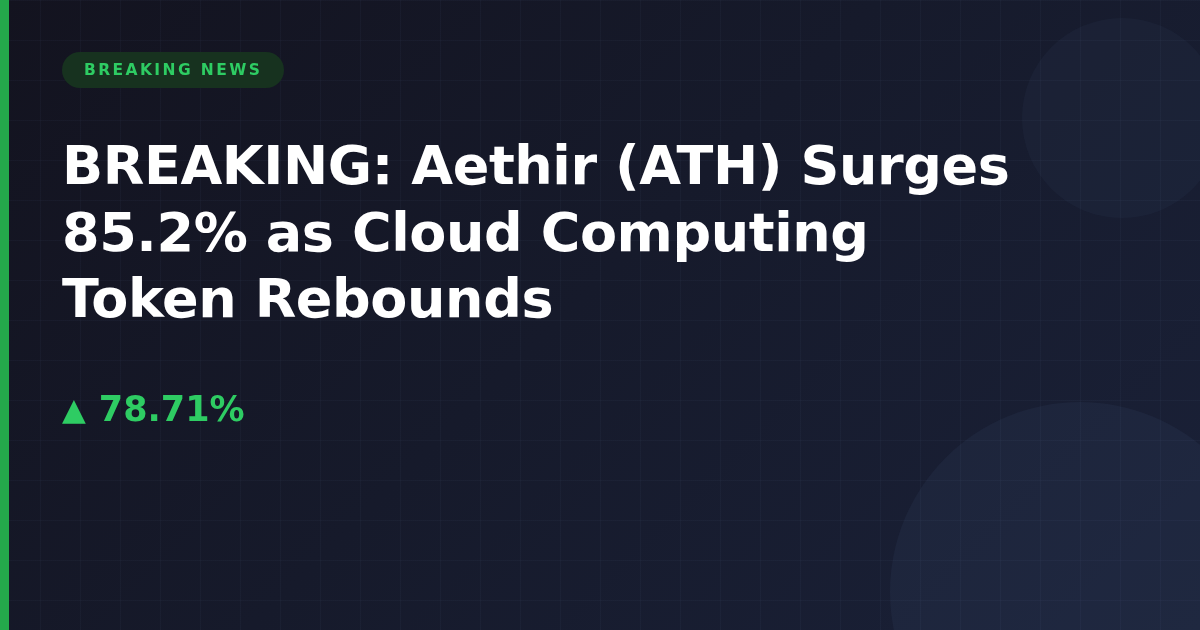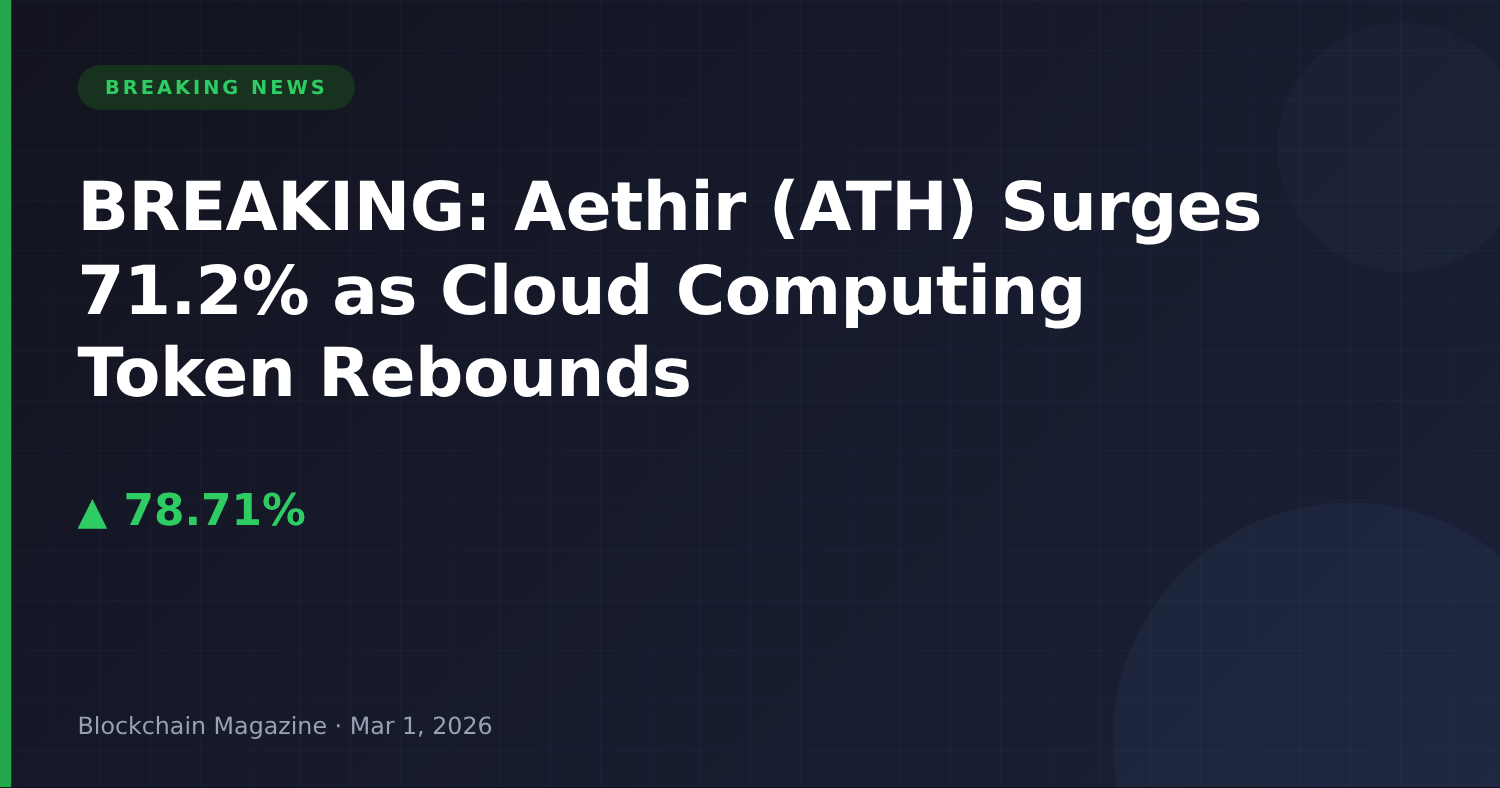--- a/index.html
+++ b/index.html
@@ -130,24 +130,23 @@
 
   <div class="circle circle-top-right"></div>
   <div class="circle circle-bottom-right"></div>
   <div class="grid-overlay"></div>
   <div class="accent-bar"></div>
 
   <div class="content">
 
     <div class="badge">BREAKING NEWS</div>
 
-    <h1 class="headline">BREAKING: Aethir (ATH) Surges 71.2% as Cloud Computing Token Rebounds</h1>
+    <h1 class="headline">BREAKING: Aethir (ATH) Surges 85.2% as Cloud Computing Token Rebounds</h1>
 
     <div class="change-row">
       <span class="change-arrow">▲</span>
       <span>78.71%</span>
     </div>
 
   </div>
 
-  <div class="footer">Blockchain Magazine · Mar 1, 2026</div>
 
 </div>
 
 </body></html>

